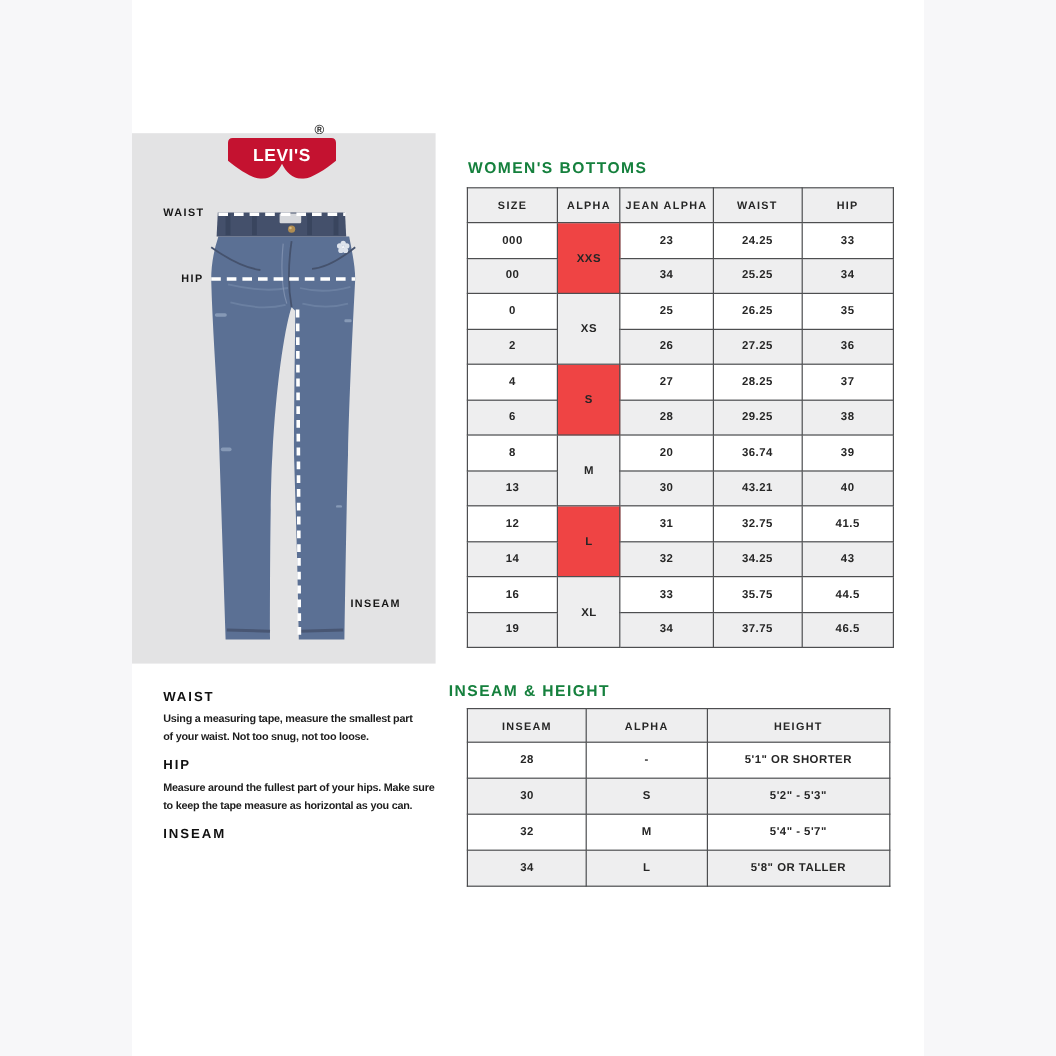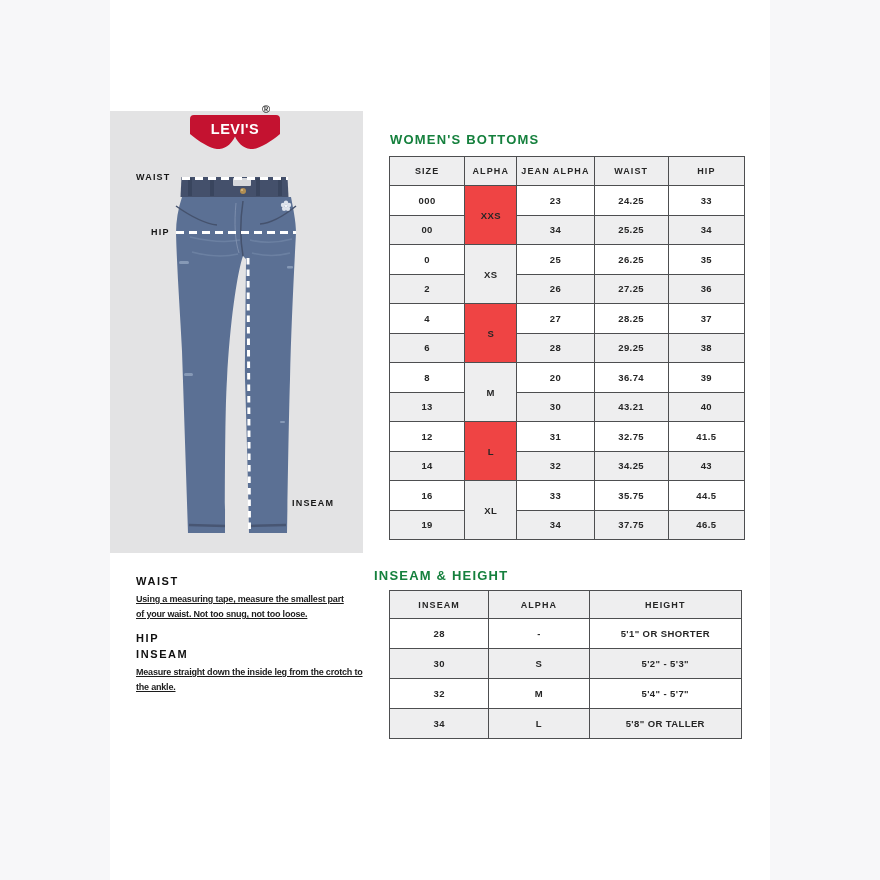--- a/index.html
+++ b/index.html
@@ -36,21 +36,21 @@
   #tbl-inseam{left:389px;top:590px;width:353px;}
   #tbl-inseam tr{height:30px;}
   #tbl-inseam tr.hdr{height:28px;}
   tr.alt td{background:var(--row_gray);}
   td.cell-white{background:#ef4444;}
   td.cell-gray{background:var(--row_gray);}
 
   
   #guide{position:absolute;left:136px;top:576px;width:320px;}
   #guide h3{margin:0 0 5px 0;font-size:11px;font-weight:bold;letter-spacing:1.6px;color:#101010;line-height:1;}
-  #guide p{margin:0 0 11px 0;font-size:9px;font-weight:bold;letter-spacing:-0.2px;line-height:15px;color:#1c1c1c;white-space:pre-line;text-decoration:underline;}
+  #guide p{margin:0 0 11px 0;font-size:9px;font-weight:bold;letter-spacing:-0.2px;line-height:15px;color:#1c1c1c;white-space:pre-line;}
 </style>
 </head>
 <body>
 
 <div class="canvas">
   <div class="edge left"></div>
   <div class="edge right"></div>
 
   <section id="panel">
     <div id="logo">
@@ -263,20 +263,20 @@
   </table>
 
   <div id="guide">
       <div>
         <h3>WAIST</h3>
         <p>Using a measuring tape, measure the smallest part
 of your waist. Not too snug, not too loose.</p>
       </div>
       <div>
         <h3>HIP</h3>
+        <p>Measure around the fullest part of your hips. Make sure
+to keep the tape measure as horizontal as you can.</p>
       </div>
       <div>
         <h3>INSEAM</h3>
-        <p>Measure straight down the inside leg from the crotch to
-the ankle.</p>
       </div>
     </div>
 </div>
 
 </body></html>

